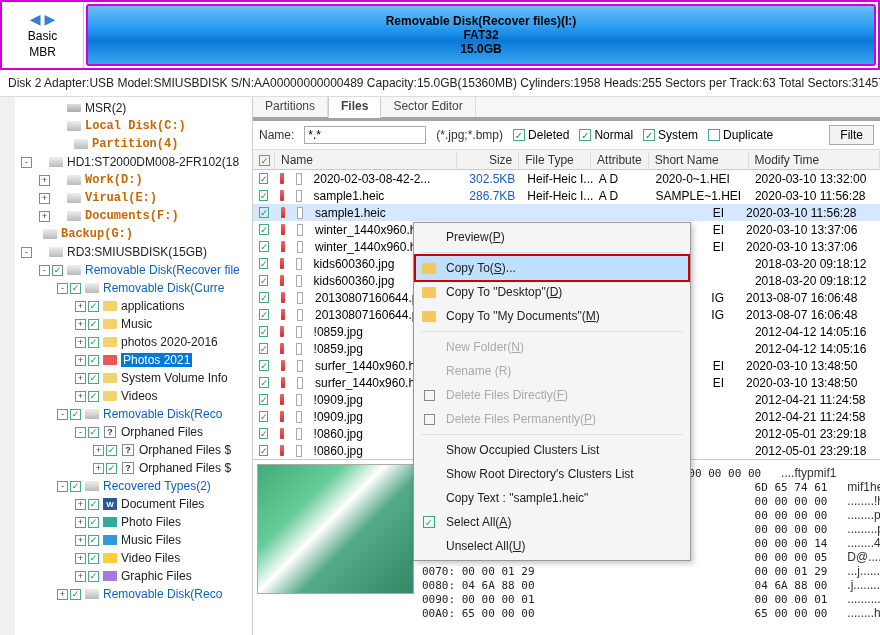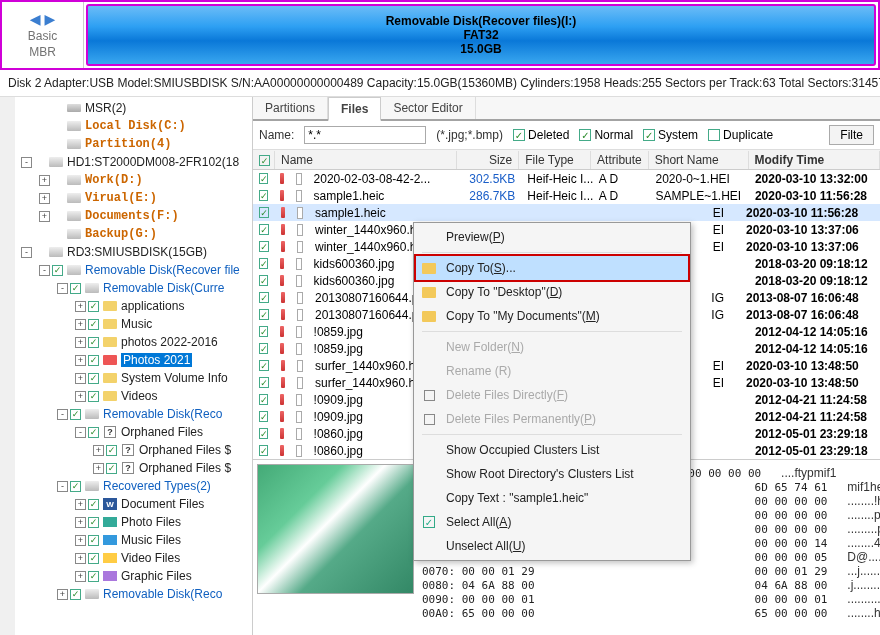--- a/index.html
+++ b/index.html
@@ -1,21 +1,21 @@
 <!DOCTYPE html>
 <html><head>
 <meta charset="utf-8">
 <style>
 * { margin: 0; padding: 0; box-sizing: border-box; font-family: "Segoe UI", Tahoma, sans-serif; font-size: 12px; }
 body { background: #f0f0f0; width: 880px; height: 635px; overflow: hidden; }
 
 .top-bar { display: flex; align-items: stretch; height: 70px; border: 2px solid #d000d8; background: #fff; }
 .basic-mbr { width: 82px; display: flex; flex-direction: column; align-items: center; justify-content: center; border-right: 1px solid #ccc; }
 .basic-mbr .arrows { color: #3b7ed0; font-size: 14px; }
-.basic-mbr .label { color: #737373; margin-top: 2px; }
+.basic-mbr .label { color: #000000; margin-top: 2px; }
 .disk-banner { flex: 1; margin: 2px; border: 2px solid #d000d8; border-radius: 3px; background: linear-gradient(180deg,#6bbcf7 0%,#2ea0f3 35%,#0a78d8 60%,#39a7f0 100%); display: flex; flex-direction: column; align-items: center; justify-content: center; color: #000; font-weight: bold; }
 .disk-banner .line { font-size: 12px; }
 
 .info-line { padding: 6px 8px; color: #222; background: #fff; border-bottom: 1px solid #ddd; white-space: nowrap; overflow: hidden; }
 
 .main { display: flex; height: calc(635px - 70px - 27px); margin-left: 15px; }
 
 .left-pane { width: 238px; background: #fff; border-right: 1px solid #ccc; overflow: hidden; padding: 2px 0; }
 .tree-node { display: flex; align-items: center; height: 18px; white-space: nowrap; overflow: hidden; }
 .tree-node .exp { width: 11px; height: 11px; border: 1px solid #888; display: inline-flex; align-items: center; justify-content: center; font-size: 9px; color: #444; margin-right: 2px; background: #fff; }
@@ -33,21 +33,21 @@
 .ic-folder-red { background: #e55; width: 14px; height: 10px; border-radius: 1px; }
 .ic-folderq { background: #fff; border: 1px solid #888; width: 12px; height: 12px; display: flex; align-items: center; justify-content: center; font-size: 9px; font-weight: bold; color: #333; }
 .ic-word { background: #2b579a; color: #fff; width: 14px; height: 12px; font-size: 8px; font-weight: bold; display: flex; align-items: center; justify-content: center; }
 .ic-photo { background: #3a9; width: 14px; height: 10px; }
 .ic-music { background: #39d; width: 14px; height: 10px; }
 .ic-video { background: #fc4; width: 14px; height: 10px; }
 .ic-graphic { background: #a7d; width: 14px; height: 10px; }
 
 .right-pane { flex: 1; background: #fff; display: flex; flex-direction: column; overflow: hidden; }
 
-.tabs { display: flex; border-bottom: 2px solid #a3a3a3; background: #f7f7f7; height: 24px; align-items: flex-start; }
+.tabs { display: flex; border-bottom: 4px solid #a3a3a3; background: #f7f7f7; height: 24px; align-items: flex-end; }
 .tab { padding: 4px 12px; color: #444; border-right: 1px solid #ddd; }
 .tab.active { background: #fff; border-top: 1px solid #ccc; border-left: 1px solid #ccc; border-right: 1px solid #ccc; border-bottom: 1px solid #fff; margin-bottom: -1px; font-weight: bold; }
 
 .filter-row { display: flex; align-items: center; padding: 4px 6px; gap: 10px; border-bottom: 1px solid #ddd; }
 .filter-row label { color: #333; }
 .filter-row input[type=text] { width: 122px; height: 18px; border: 1px solid #aaa; padding: 0 3px; }
 .filter-row .ext { color: #333; }
 .chk-inline { display: inline-flex; align-items: center; gap: 3px; }
 .chk-inline .box { width: 12px; height: 12px; border: 1px solid #4a8; display: flex; align-items: center; justify-content: center; color: #2a8a2a; font-size: 10px; }
 .btn { border: 1px solid #aaa; background: #f3f3f3; padding: 2px 10px; margin-left: auto; }
@@ -55,21 +55,21 @@
 .file-header { display: flex; background: #f3f3f3; border-bottom: 1px solid #ccc; height: 20px; align-items: center; }
 .file-header > div { padding: 2px 6px; border-right: 1px solid #ddd; color: #333; }
 .col-chk { width: 22px; }
 .col-del { width: 16px; }
 .col-ico { width: 18px; }
 .col-name { width: 162px; }
 .col-size { width: 66px; text-align: right; }
 .col-type { width: 76px; }
 .col-attr { width: 60px; }
 .col-short { width: 106px; }
-.col-mod { width: 140px; font-weight: bold; }
+.col-mod { width: 140px; }
 
 .file-list { flex: 0 0 auto; overflow: hidden; }
 .file-row { display: flex; align-items: center; height: 17px; }
 .file-row > div { padding: 0 6px; overflow: hidden; white-space: nowrap; }
 .file-row .col-chk { display: flex; align-items: center; justify-content: center; }
 .file-row .cbox { width: 11px; height: 11px; border: 1px solid #4a8; display: flex; align-items: center; justify-content: center; color: #2a8a2a; font-size: 9px; }
 .file-row .col-del { color: #d33; font-size: 11px; display: flex; align-items: center; justify-content: center; }
 .trash { width: 10px; height: 11px; background: linear-gradient(#e66,#c33); border-radius: 1px; }
 .file-row .col-ico { display: flex; align-items: center; justify-content: center; }
 .fico { width: 12px; height: 12px; background: #fff; border: 1px solid #aaa; }
@@ -125,21 +125,21 @@
         <span class="label ">MSR(2)</span>
       </div>
       <div class="tree-node" style="padding-left: 24px;">
         <span class="noexp"></span>
         <span class="nochk"></span>
         <span class="ico">
           <span class="ic-drive"></span>
         </span>
         <span class="label orange">Local Disk(C:)</span>
       </div>
-      <div class="tree-node" style="padding-left: 24px;">
+      <div class="tree-node" style="padding-left: 31px;">
         <span class="noexp"></span>
         <span class="nochk"></span>
         <span class="ico">
           <span class="ic-drive"></span>
         </span>
         <span class="label orange">Partition(4)</span>
       </div>
       <div class="tree-node" style="padding-left: 6px;">
         <span class="exp">-</span>
         <span class="nochk"></span>
@@ -165,21 +165,21 @@
         <span class="label orange">Virual(E:)</span>
       </div>
       <div class="tree-node" style="padding-left: 24px;">
         <span class="exp">+</span>
         <span class="nochk"></span>
         <span class="ico">
           <span class="ic-drive"></span>
         </span>
         <span class="label orange">Documents(F:)</span>
       </div>
-      <div class="tree-node" style="padding-left: 24px;">
+      <div class="tree-node" style="">
         <span class="noexp"></span>
         <span class="nochk"></span>
         <span class="ico">
           <span class="ic-drive"></span>
         </span>
         <span class="label orange">Backup(G:)</span>
       </div>
       <div class="tree-node" style="padding-left: 6px;">
         <span class="exp">-</span>
         <span class="nochk"></span>
@@ -219,21 +219,21 @@
           <span class="ic-folder"></span>
         </span>
         <span class="label ">Music</span>
       </div>
       <div class="tree-node" style="padding-left: 60px;">
         <span class="exp">+</span>
         <span class="chk">✓</span>
         <span class="ico">
           <span class="ic-folder"></span>
         </span>
-        <span class="label ">photos 2022-2016</span>
+        <span class="label ">photos 2020-2016</span>
       </div>
       <div class="tree-node sel" style="padding-left: 60px;">
         <span class="exp">+</span>
         <span class="chk">✓</span>
         <span class="ico">
           <span class="ic-folder-red"></span>
         </span>
         <span class="label ">Photos 2021</span>
       </div>
       <div class="tree-node" style="padding-left: 60px;">

